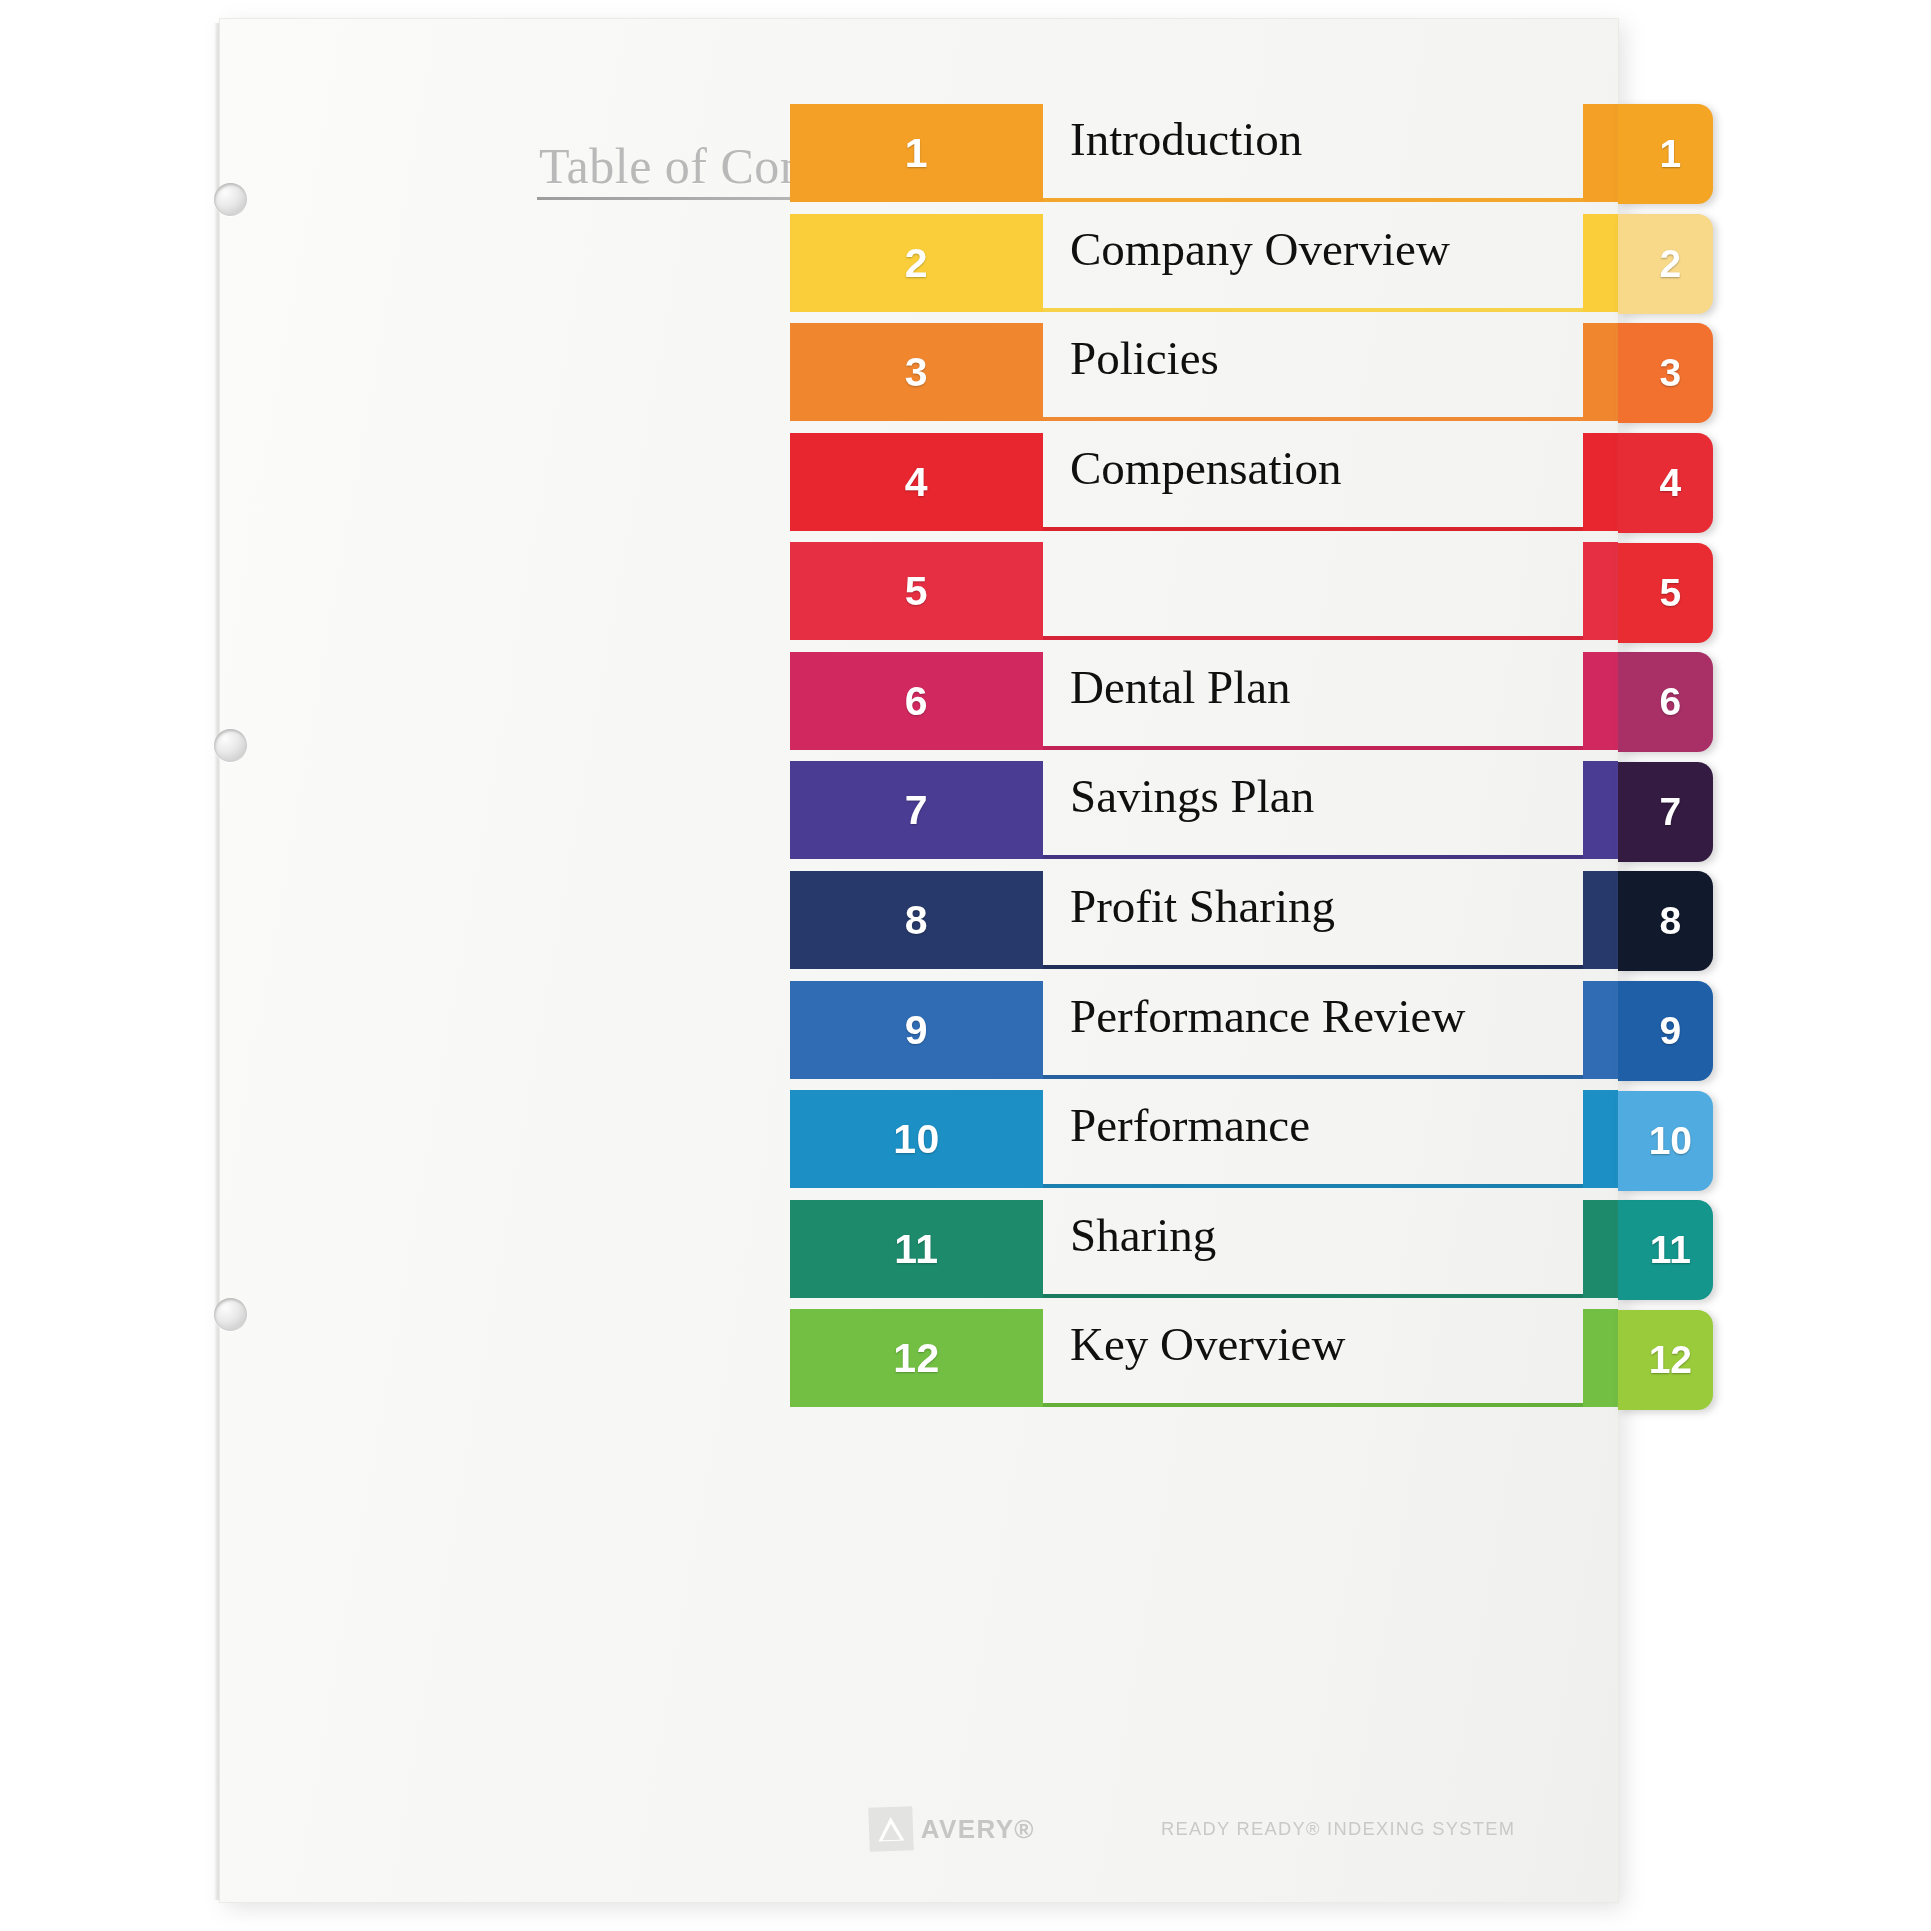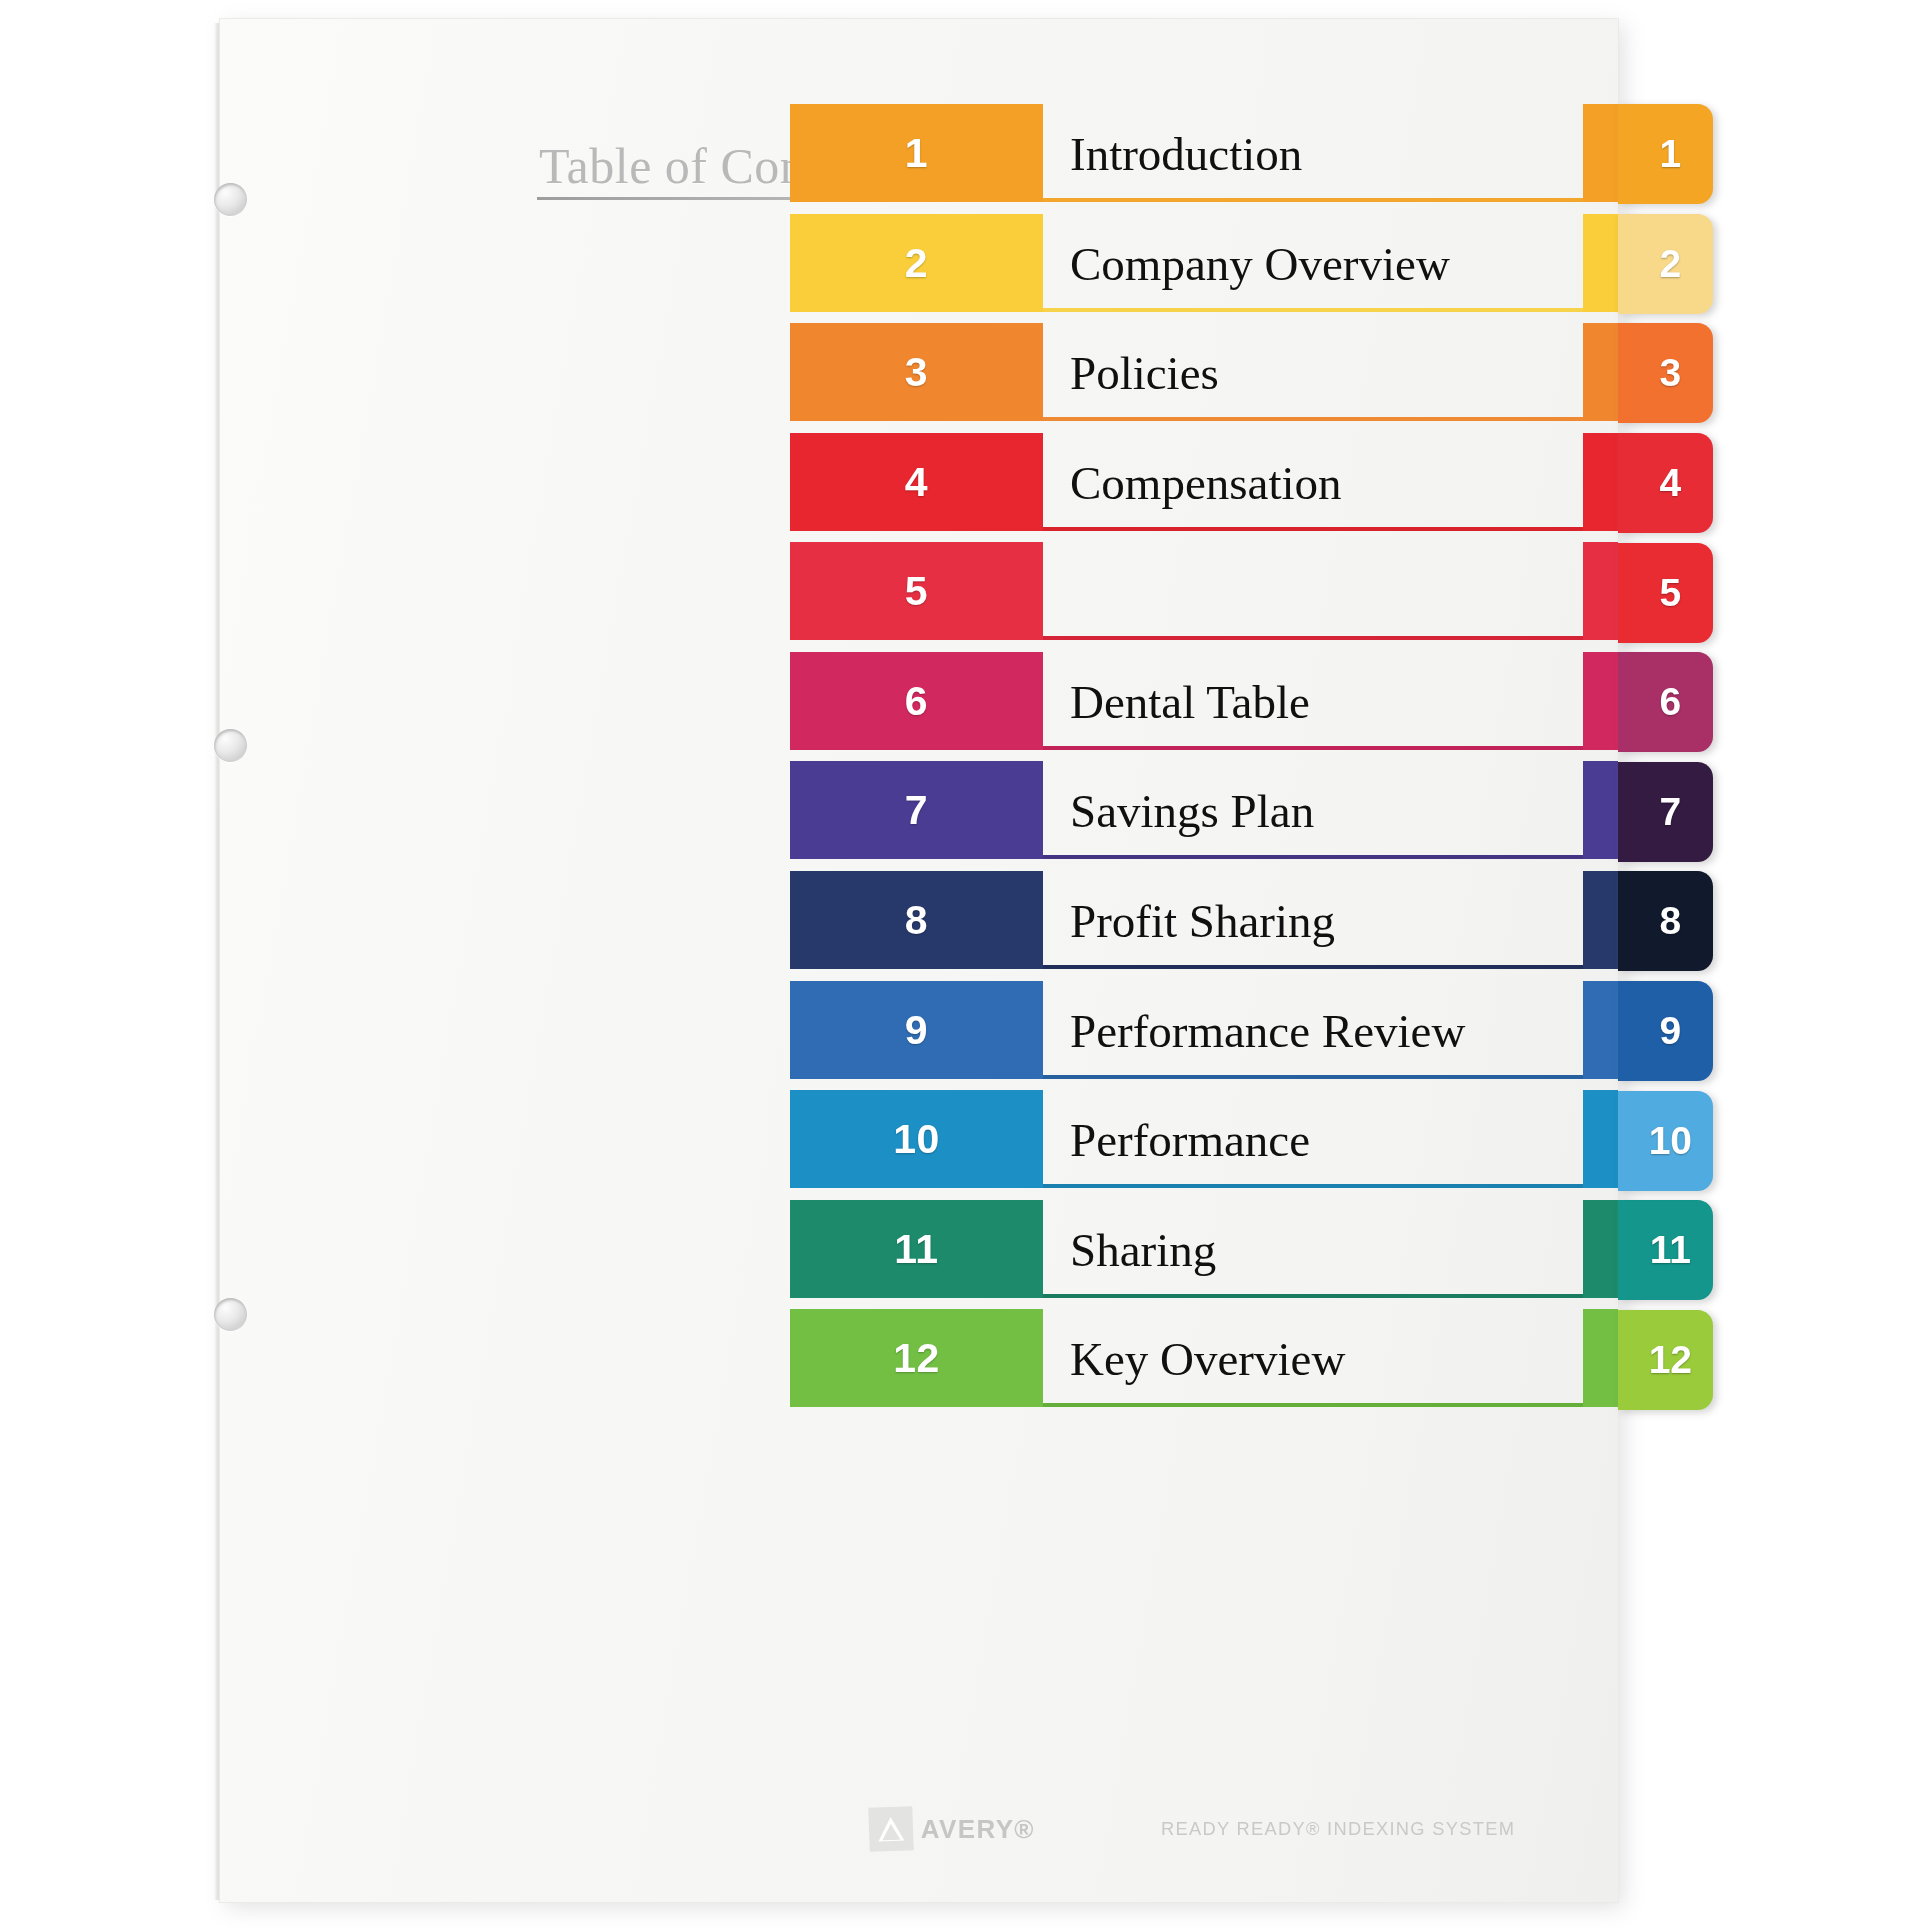--- a/index.html
+++ b/index.html
@@ -69,21 +69,21 @@
   .chip-num {
     font-family: "Liberation Sans", sans-serif;
     font-weight: bold;
     font-size: 41px;
     color: #ffffff;
     letter-spacing: 0.5px;
     text-shadow: 0 1px 1.9px rgba(0,0,0,0.25);
   }
   .row-label {
     position: absolute;
-    left: 850px; top: 23px;
+    left: 850px; top: 8px;
     font-family: "Liberation Serif", serif;
     font-size: 47px;
     color: #101010;
     white-space: nowrap;
   }
   .row-rule {
     position: absolute;
     left: 823px; top: 94px;
     width: 541px; height: 3.9px;
   }
@@ -212,21 +212,21 @@
           <div class="chip" style="background: rgb(230, 47, 67);">
             <div class="chip-num">5</div>
           </div>
           <div class="row-rule" style="background: rgb(213, 36, 56);"></div>
           <div class="row-end" style="background: rgb(230, 47, 67);"></div>
         </div>
         <div class="row" style="top: 633px;">
           <div class="chip" style="background: rgb(209, 40, 95);">
             <div class="chip-num">6</div>
           </div>
-          <div class="row-label">Dental Table</div>
+          <div class="row-label">Dental Plan</div>
           <div class="row-rule" style="background: rgb(193, 34, 87);"></div>
           <div class="row-end" style="background: rgb(209, 40, 95);"></div>
         </div>
         <div class="row" style="top: 742px;">
           <div class="chip" style="background: rgb(75, 60, 147);">
             <div class="chip-num">7</div>
           </div>
           <div class="row-label">Savings Plan</div>
           <div class="row-rule" style="background: rgb(67, 53, 132);"></div>
           <div class="row-end" style="background: rgb(75, 60, 147);"></div>

